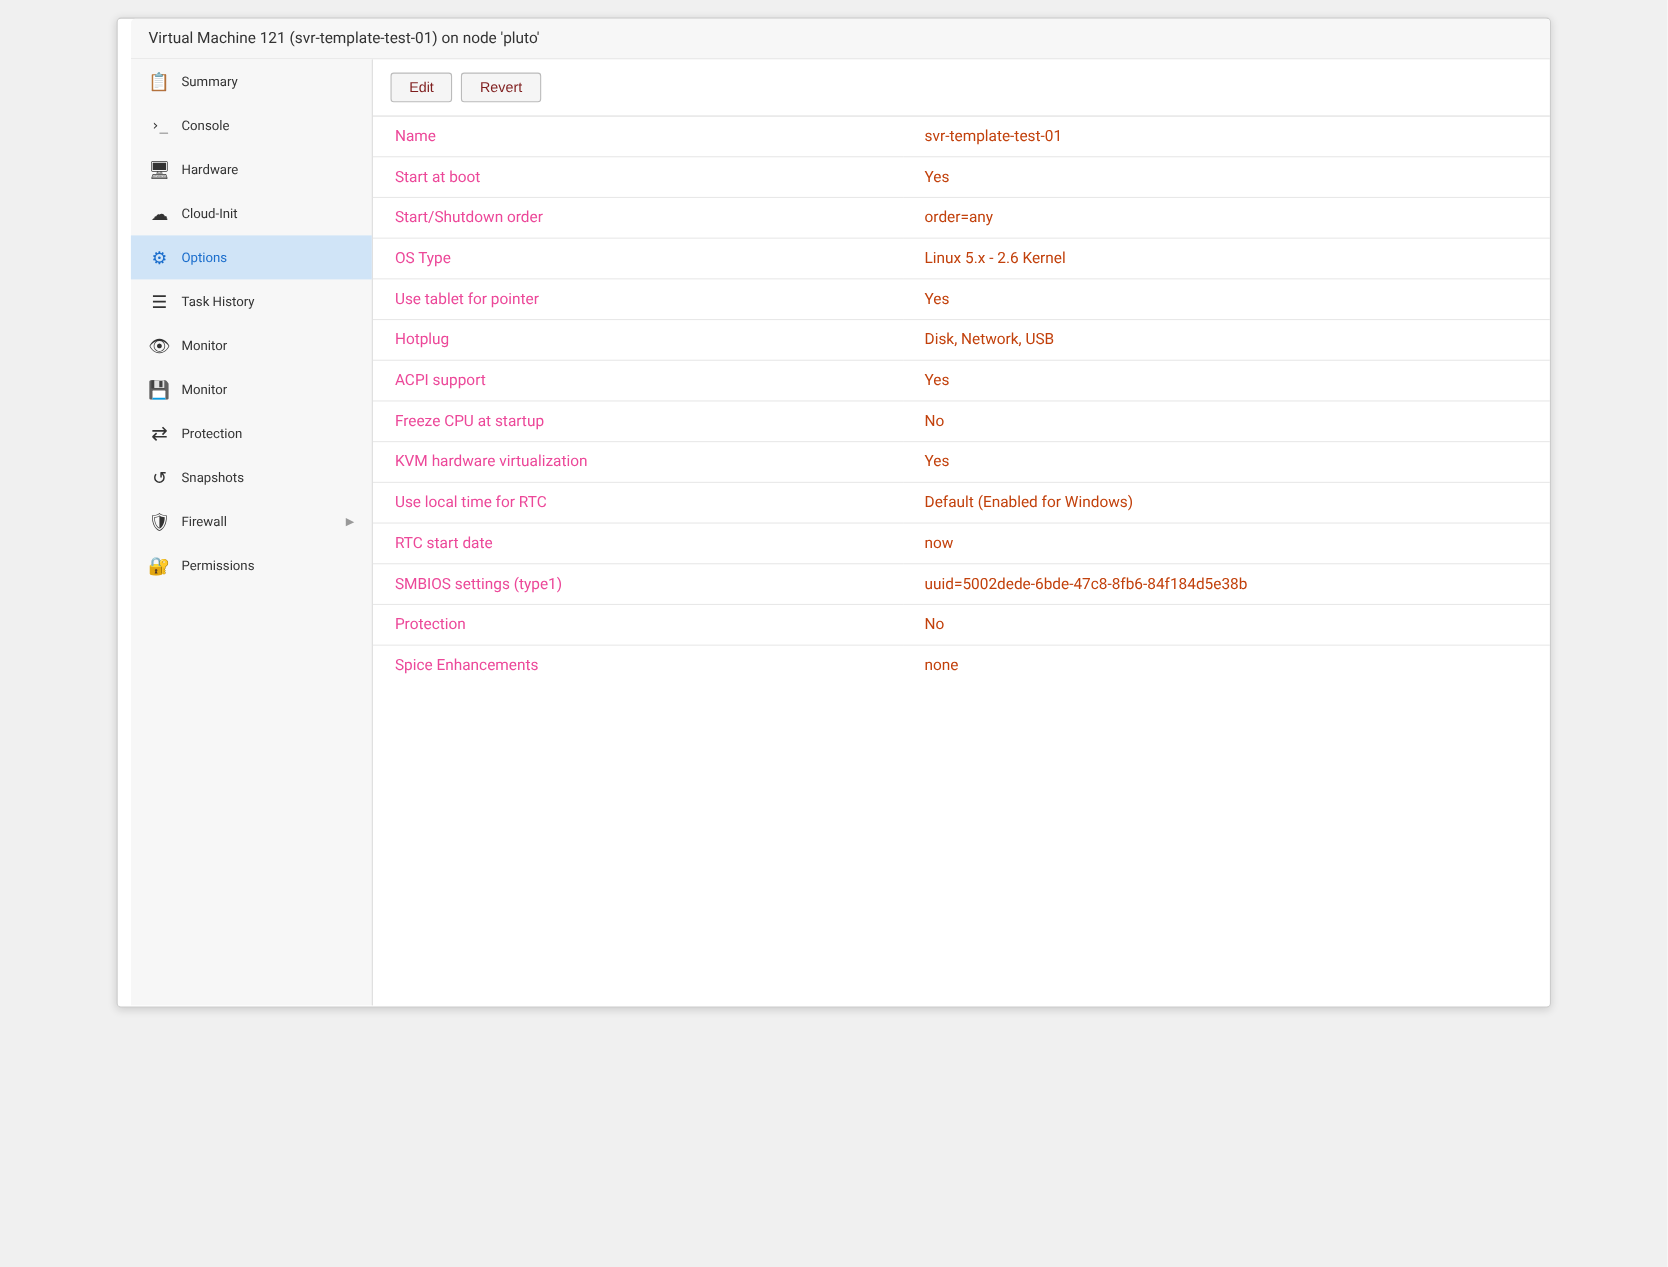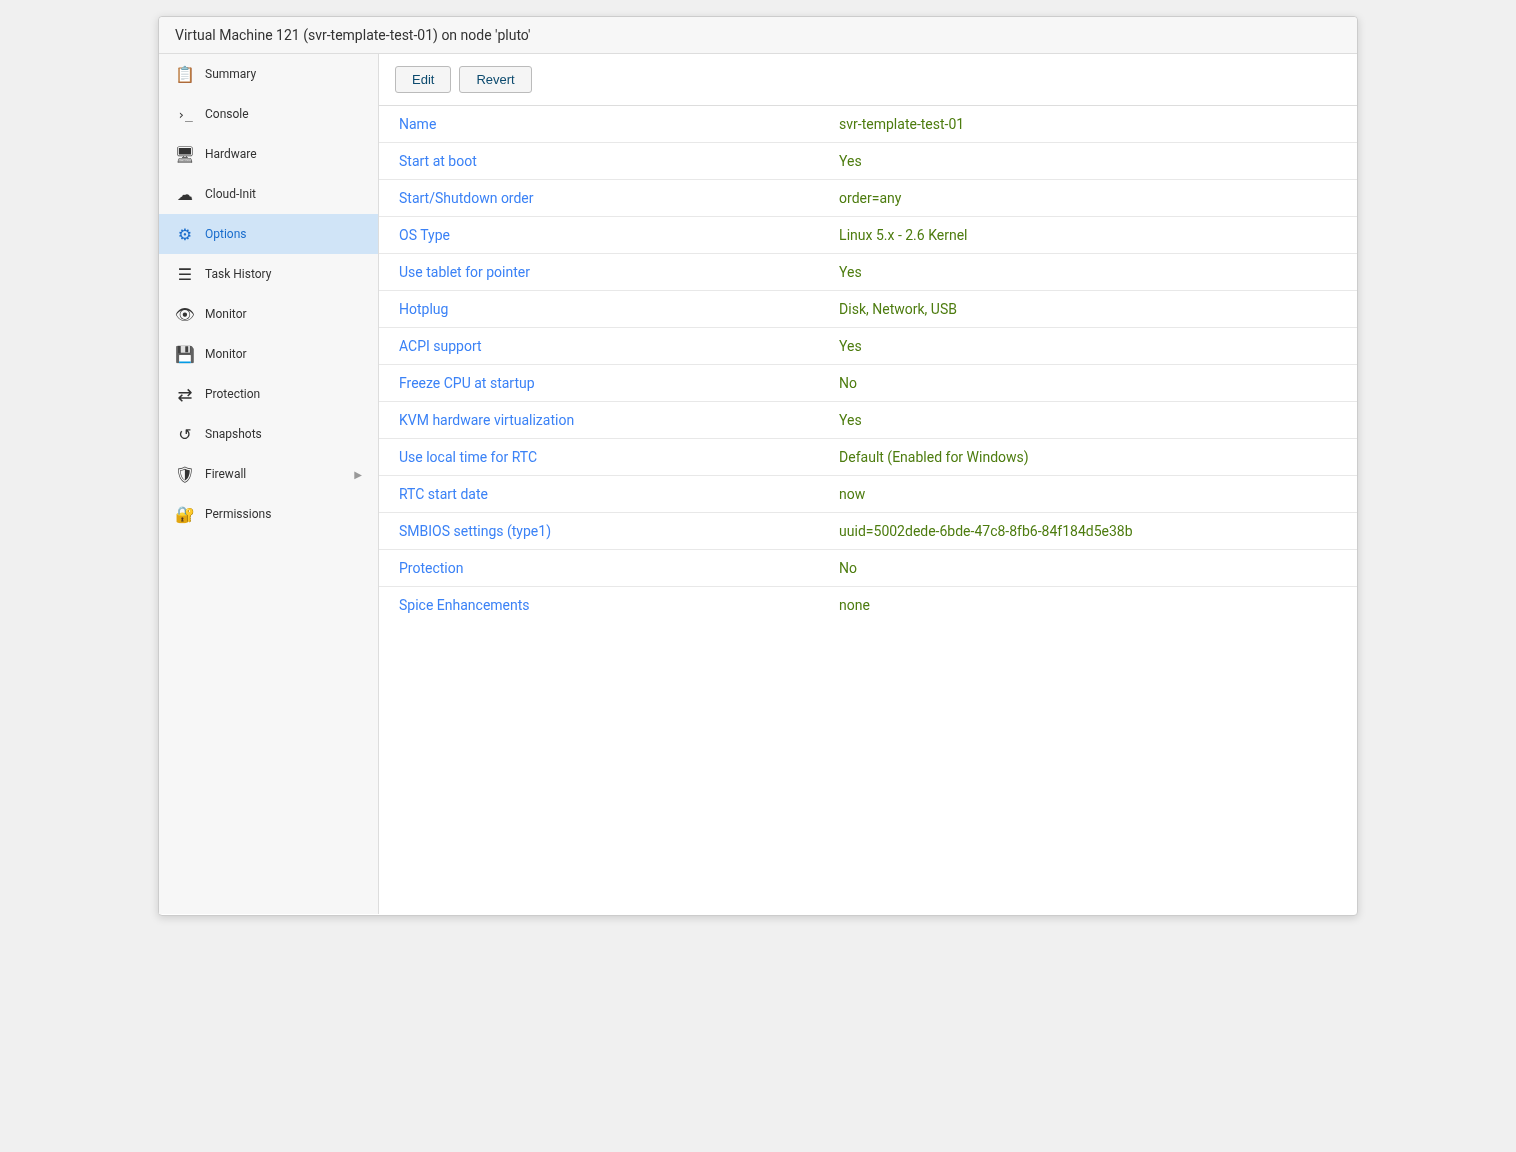--- a/index.html
+++ b/index.html
@@ -7,23 +7,24 @@
       font-family: -apple-system, BlinkMacSystemFont, 'Segoe UI', Roboto, sans-serif;
       font-size: 14px;
       background: #f0f0f0;
       color: #222;
     }
     .window {
       background: #fff;
       border: 1px solid #ccc;
       border-radius: 4px;
       margin: 16px auto;
-      width: 1200px;
+      width: 1304px;
       min-height: 900px;
       box-shadow: 0 2px 8px rgba(0,0,0,0.15);
+      padding-left: 12px;
     }
     .title-bar {
       padding: 10px 16px;
       border-bottom: 1px solid #ddd;
       font-size: 14px;
       color: #333;
       background: #f7f7f7;
       border-radius: 4px 4px 0 0;
     }
     .main-layout {
@@ -77,42 +78,42 @@
       display: flex;
       gap: 8px;
     }
     .btn {
       padding: 5px 16px;
       border: 1px solid #bbb;
       border-radius: 3px;
       background: #f5f5f5;
       cursor: pointer;
       font-size: 13px;
-      color: #0c4a6e;
+      color: #7f1d1d;
     }
     .data-table {
       width: 100%;
       border-collapse: collapse;
     }
     .data-table tr {
       border-bottom: 1px solid #e8e8e8;
     }
     .data-table tr:last-child {
       border-bottom: none;
     }
     .data-table td {
       padding: 10px 20px;
       vertical-align: middle;
     }
     .data-table td:first-child {
       width: 45%;
-      color: #3b82f6;
+      color: #ec4899;
     }
     .data-table td:last-child {
-      color: #4d7c0f;
+      color: #c2410c;
     }
   </style>
 </head>
 <body>
 
 <div class="window">
   <div class="title-bar">
     <span>Virtual Machine 121 (svr-template-test-01) on node 'pluto'</span>
   </div>
   <div class="main-layout">

